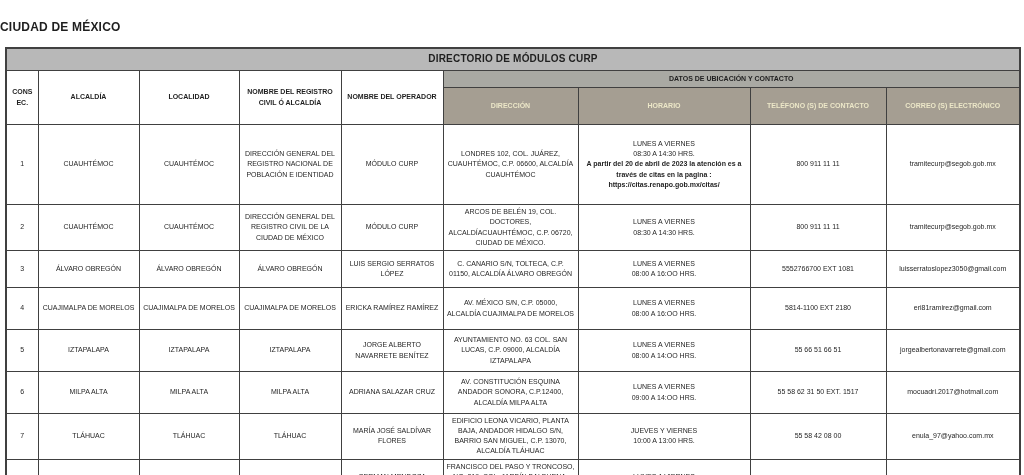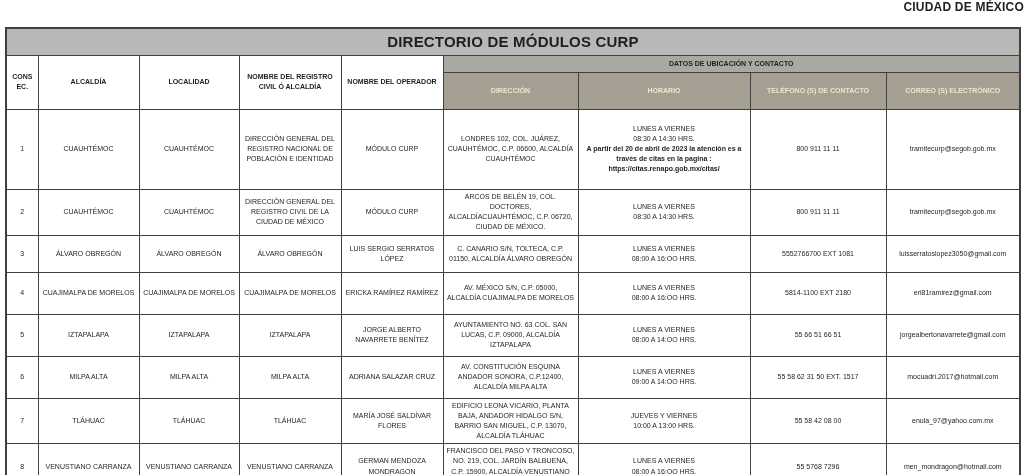--- a/index.html
+++ b/index.html
@@ -5,24 +5,24 @@
   html, body {
     margin: 0;
     padding: 0;
     background: #ffffff;
     width: 1024px;
     height: 475px;
     font-family: "Liberation Sans", sans-serif;
     color: #1f1f1f;
   }
   .page-title {
-    text-align: right;
+    text-align: left;
     font-weight: bold;
     font-size: 12px;
-    padding-top: 0;
+    padding-top: 20px;
     letter-spacing: 0.2px;
   }
   table.directory {
     border-collapse: collapse;
     table-layout: fixed;
     width: 1014px;
     margin: 13px 5px 0 5px;
     border: 2px solid #404040;
   }
   th, td {
@@ -30,21 +30,21 @@
     text-align: center;
     vertical-align: middle;
     padding: 2px 3px;
     font-size: 7px;
     line-height: 1.45;
     overflow: hidden;
     word-wrap: break-word;
   }
   th.title-bar {
     background: #b8b8b8;
-    font-size: 15px;
+    font-size: 10px;
     font-weight: bold;
     height: 17px;
     letter-spacing: 0.2px;
   }
   th.group-bar {
     background: #a9a9a3;
     font-weight: bold;
     height: 12px;
     font-size: 7px;
   }

